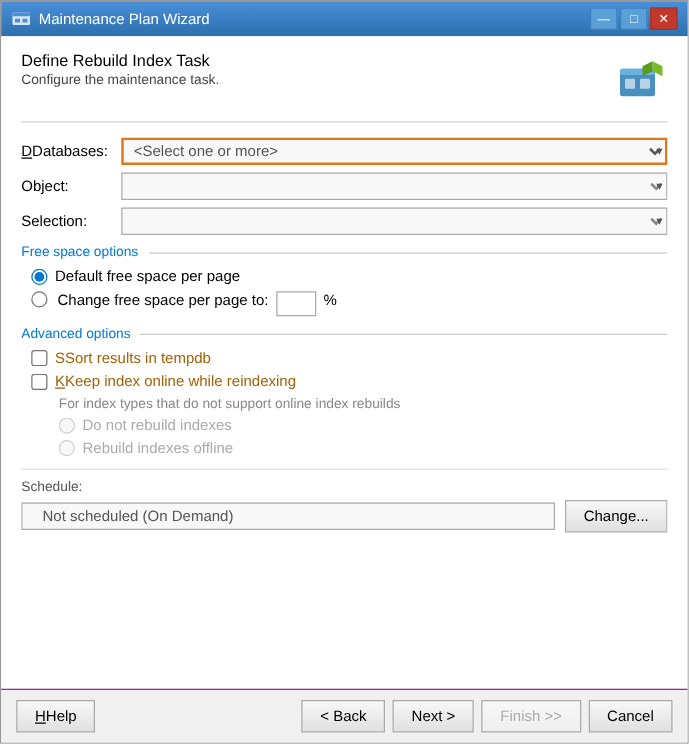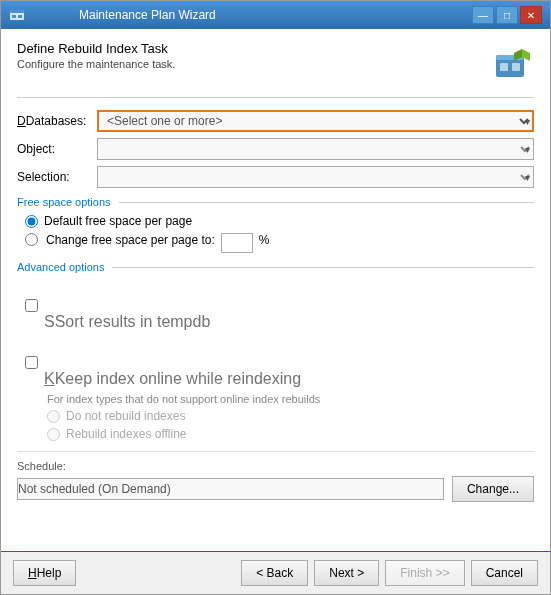--- a/index.html
+++ b/index.html
@@ -37,21 +37,20 @@
     .title-bar-icon {
       width: 16px;
       height: 16px;
       display: flex;
       align-items: center;
       justify-content: center;
     }
     .title-bar-title {
       font-size: 12px;
       font-weight: normal;
-      margin-left: 48px;
     }
     .title-bar-buttons {
       display: flex;
       gap: 2px;
     }
     .title-btn {
       width: 22px;
       height: 18px;
       background: #5a9fd6;
       border: 1px solid #3a7fc0;
@@ -209,23 +208,22 @@
     .checkbox-row {
       display: flex;
       align-items: center;
       margin-bottom: 5px;
       padding-left: 8px;
     }
     .checkbox-row input[type=checkbox] {
       margin-right: 6px;
     }
     .checkbox-row label {
-      font-size: 16px;
-      color: #737373;
-      margin-top: 34px;
+      font-size: 12px;
+      color: #a16207;
     }
     .keep-online-label .underline { text-decoration: underline; }
 
     .info-text {
       font-size: 11px;
       color: #888;
       padding-left: 30px;
       margin-bottom: 4px;
     }
 
@@ -257,21 +255,21 @@
       display: flex;
       align-items: center;
       gap: 8px;
     }
     .schedule-input {
       flex: 1;
       height: 22px;
       border: 1px solid #aaa;
       background: #f8f8f8;
       font-size: 12px;
-      padding: 0 0;
+      padding: 0 16px;
       color: #555;
     }
     .change-btn {
       height: 22px;
       padding: 0 12px;
       border: 1px solid #aaa;
       background: linear-gradient(to bottom, #f8f8f8, #e8e8e8);
       font-size: 12px;
       cursor: pointer;
       color: #888;

